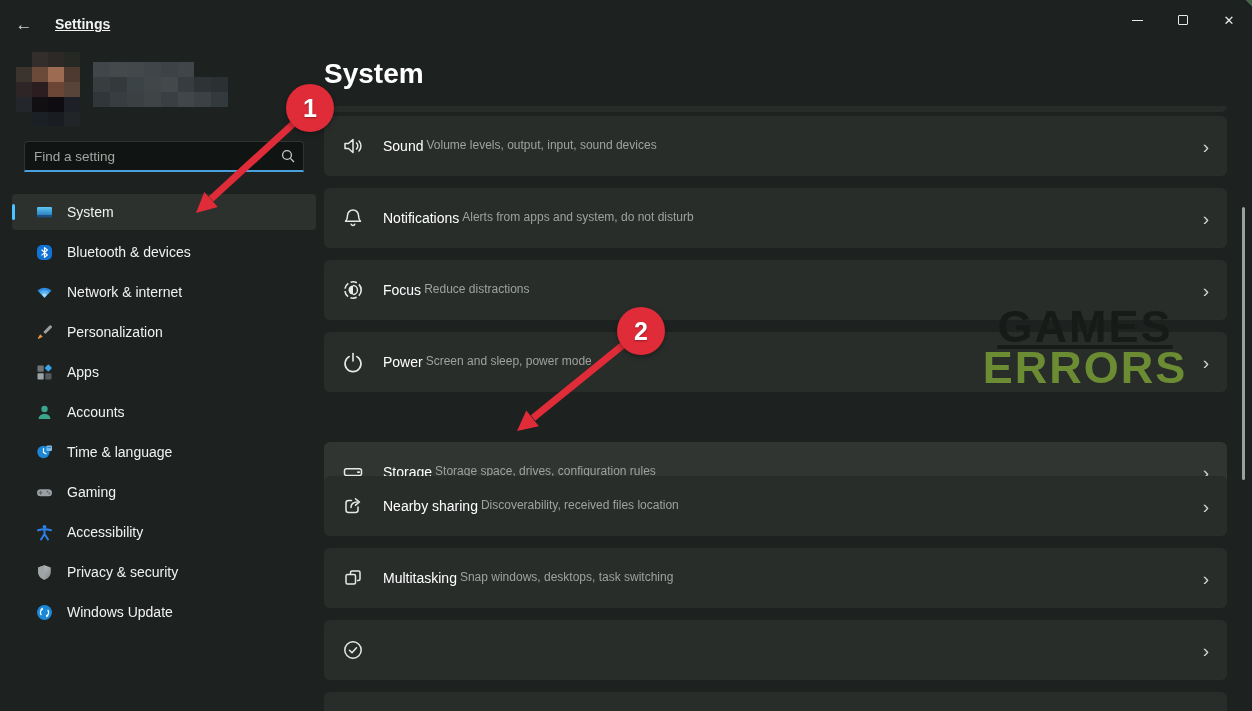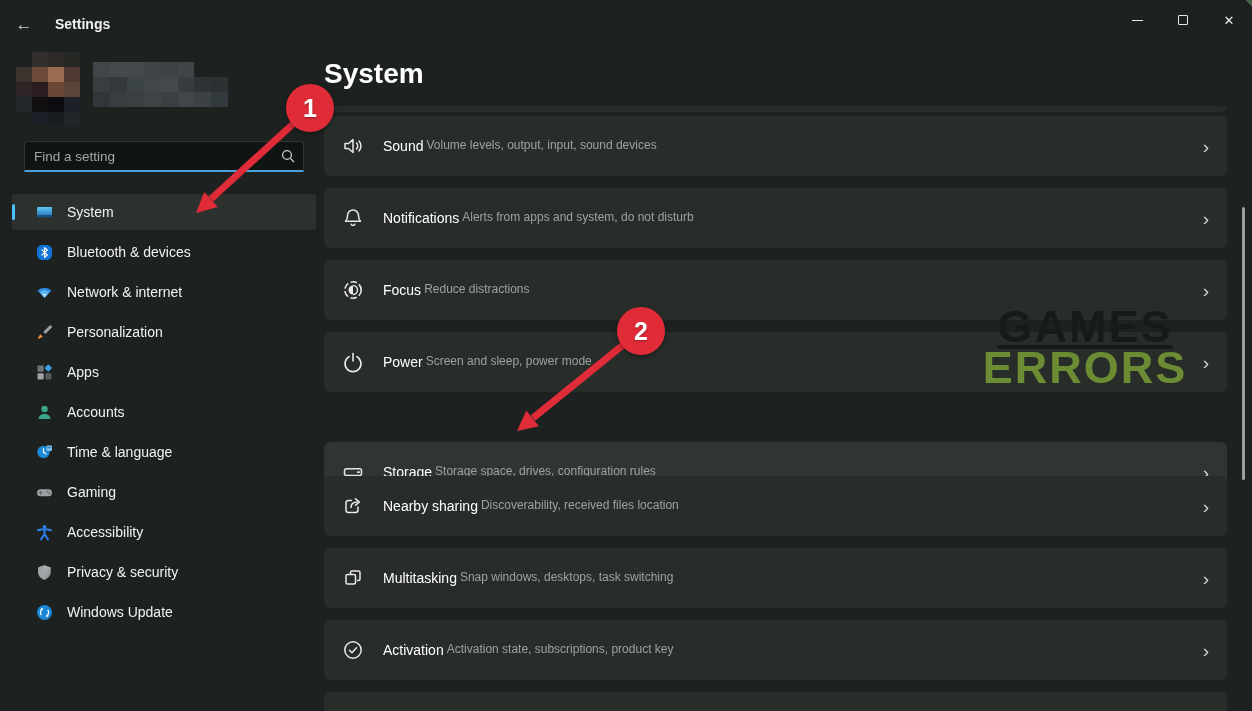--- a/index.html
+++ b/index.html
@@ -6,21 +6,21 @@
   html,body { width:1252px; height:711px; overflow:hidden; }
   body {
     font-family:"Liberation Sans","DejaVu Sans",sans-serif;
     background:#1d2220; color:#fff; position:relative;
   }
   
   .titlebar { position:absolute; top:0; left:0; width:100%; height:48px; }
   .back-btn { position:absolute; left:10px; top:11px; width:28px; height:28px;
     display:flex; align-items:center; justify-content:center; color:#cfd2d0;
     font-size:17px; border-radius:4px; cursor:pointer; }
-  .app-title { position:absolute; left:55px; top:16px; font-size:14px; font-weight:bold; color:#f2f2f2; }
+  .app-title { position:absolute; left:55px; top:16px; font-size:14px; font-weight:bold; color:#f2f2f2;text-decoration:underline; }
   .win-controls { position:absolute; right:0; top:0; display:flex; height:40px; }
   .win-btn { width:46px; height:40px; display:flex; align-items:center; justify-content:center;
     color:#e8e8e8; font-size:13px; cursor:pointer; }
   .max-glyph { width:10px; height:10px; border:1px solid #e8e8e8; border-radius:1px; }
   .min-glyph { width:11px; height:1px; background:#e8e8e8; }
   .corner-accent { position:absolute; right:0; top:0; width:10px; height:10px;
     background:linear-gradient(225deg,#44634a 30%,transparent 32%); }
   
   .sidebar { position:absolute; left:8px; top:48px; width:312px; height:663px;text-decoration:underline; }
   .profile { position:absolute; left:8px; top:4px; height:74px; }
@@ -373,24 +373,20 @@
     <span class="card-sub">Snap windows, desktops, task switching</span>
   </div>
   <span class="card-chevron">›</span>
 </div>
 
 <div class="card" style="top:620px">
   <svg class="card-icon" viewBox="0 0 24 24" fill="none" stroke="#e8e8e8" stroke-width="1.5" stroke-linecap="round" stroke-linejoin="round">
     <circle cx="12" cy="12" r="8.2"></circle>
     <path d="M8.5 12.2 L11 14.7 L15.5 9.8"></path>
   </svg>
-  <div class="card-text">
-    <span class="card-title">Activation</span>
-    <span class="card-sub">Activation state, subscriptions, product key</span>
-  </div>
   <span class="card-chevron">›</span>
 </div>
 
 <div class="card-sliver-bottom"></div>
 
 <div class="watermark">
   <div class="wm-1">GAMES</div>
   <div class="wm-2">ERRORS</div>
 </div>
 

